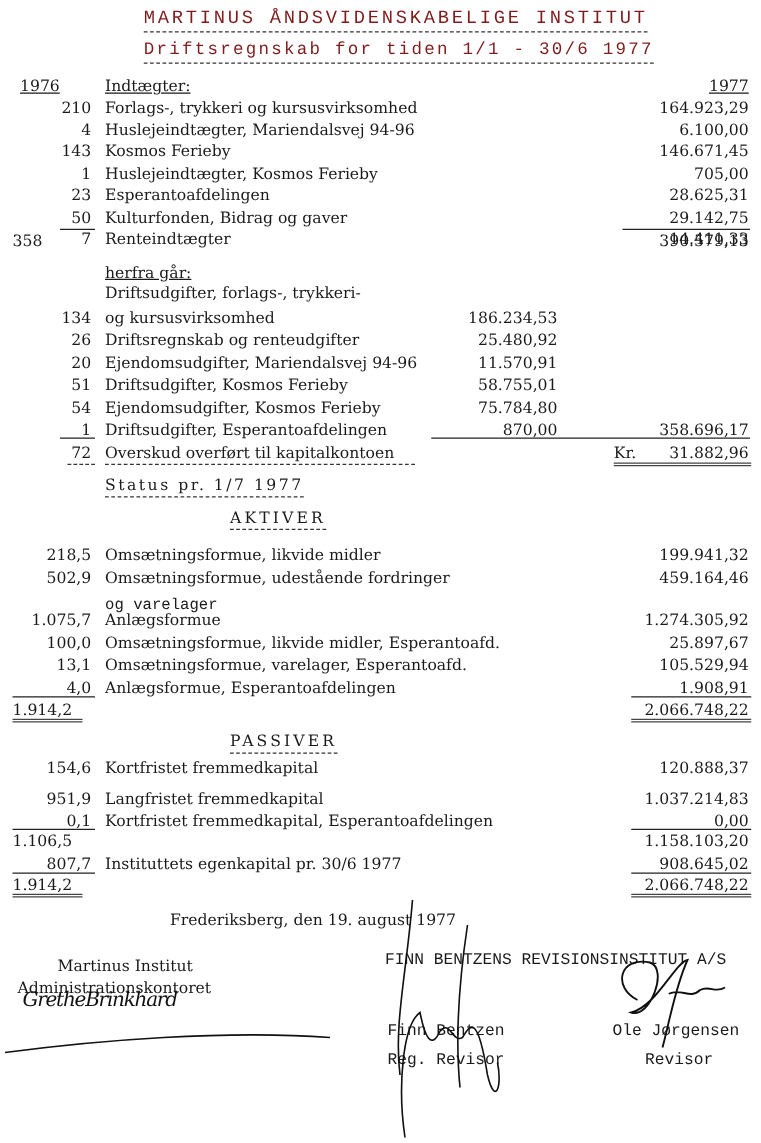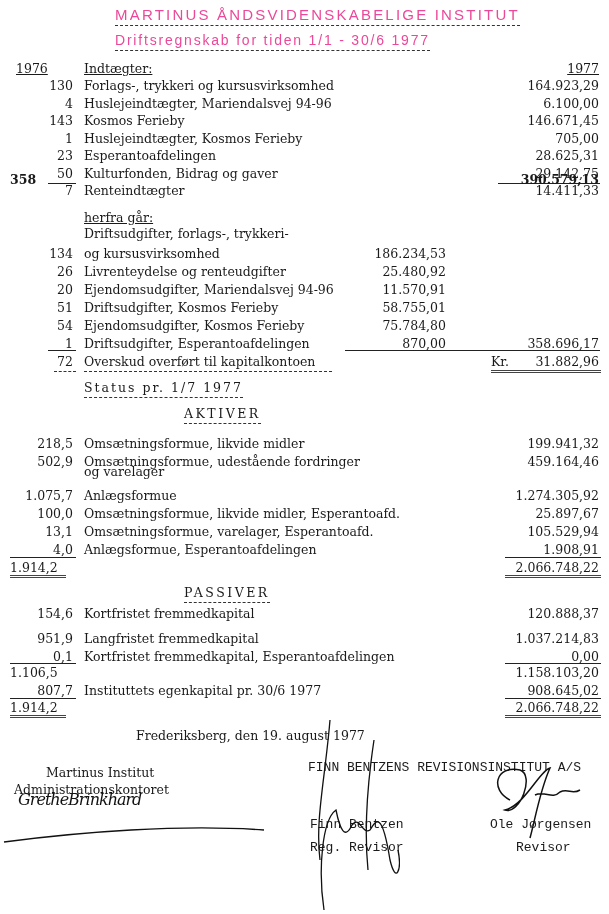--- a/index.html
+++ b/index.html
@@ -2,22 +2,22 @@
 <html><head>
 <meta charset="utf-8">
 <style>
   html, body { margin: 0; padding: 0; background: #ffffff; }
   body {
     width: 609px; height: 914px; position: relative; overflow: hidden;
     font-family: "DejaVu Serif", serif; color: #1a1a1a;
   }
   .abs { position: absolute; white-space: nowrap; }
   .title {
-    font-family: Liberation Sans, sans-serif; font-size: 15px; letter-spacing: 2.2px;
-    color: #ec4899;
+    font-family: Liberation Mono, monospace; font-size: 15px; letter-spacing: 2.2px;
+    color: #7f1d1d;
   }
   .dash-ul { border-bottom: 1.5px dashed #333; padding-bottom: 2px; }
   .u { text-decoration: underline; }
   .row { position: absolute; left: 0; width: 609px; height: 15px; font-size: 12.5px; line-height: 15px; }
   .c76 { position: absolute; text-align: right; right: 536px; }
   .desc { position: absolute; left: 84px; }
   .mid { position: absolute; right: 163px; text-align: center; }
   .amt { position: absolute; right: 10px; text-align: right; }
   .sp { font-family: "DejaVu Serif", serif; letter-spacing: 2px; font-size: 12.5px; }
   .line { position: absolute; border-top: 1.2px solid #222; height: 0; }
@@ -37,21 +37,21 @@
 </div>
 
 <div class="row" style="top:61px;text-decoration:underline;">
   <span class="abs u" style="left:16px;">1976</span>
   <span class="desc u">Indtægter:</span>
   <span class="amt u">1977</span>
 </div>
 
 <div id="income-rows">
     <div class="row" style="top: 78px;">
-      <span class="c76">130</span>
+      <span class="c76">210</span>
       <span class="desc">Forlags-, trykkeri og kursusvirksomhed</span>
       <span class="amt">164.923,29</span>
     </div>
     <div class="row" style="top: 95.5px;">
       <span class="c76">4</span>
       <span class="desc">Huslejeindtægter, Mariendalsvej 94-96</span>
       <span class="amt">6.100,00</span>
     </div>
     <div class="row" style="top: 113px;">
       <span class="c76">143</span>
@@ -75,40 +75,40 @@
     </div>
     <div class="row" style="top: 183px;">
       <span class="c76">7</span>
       <span class="desc">Renteindtægter</span>
       <span class="amt">14.411,33</span>
     </div>
   </div>
 
 <div class="line" style="left:48px; width:28px; top:183px;"></div>
 <div class="line" style="left:498px; width:102px; top:183px;"></div>
-<div class="row" style="top:172px;font-weight:bold;">
+<div class="row" style="top:185px;">
   <span class="abs" style="left:10px;">358</span>
   <span class="amt">390.579,13</span>
 </div>
 
 <div class="row" style="top:210px;">
   <span class="desc u">herfra går:</span>
 </div>
 <div class="row" style="top:226px;">
   <span class="desc">Driftsudgifter, forlags-, trykkeri-</span>
 </div>
 <div id="expense-rows">
     <div class="row" style="top: 246px;">
       <span class="c76">134</span>
       <span class="desc">og kursusvirksomhed</span>
       <span class="mid">186.234,53</span>
     </div>
     <div class="row" style="top: 264px;">
       <span class="c76">26</span>
-      <span class="desc">Livrenteydelse og renteudgifter</span>
+      <span class="desc">Driftsregnskab og renteudgifter</span>
       <span class="mid">25.480,92</span>
     </div>
     <div class="row" style="top: 282px;">
       <span class="c76">20</span>
       <span class="desc">Ejendomsudgifter, Mariendalsvej 94-96</span>
       <span class="mid">11.570,91</span>
     </div>
     <div class="row" style="top: 300px;">
       <span class="c76">51</span>
       <span class="desc">Driftsudgifter, Kosmos Ferieby</span>
@@ -152,21 +152,21 @@
 <div id="asset-rows">
     <div class="row" style="top: 436px;">
       <span class="c76">218,5</span>
       <span class="desc">Omsætningsformue, likvide midler</span>
       <span class="amt">199.941,32</span>
     </div>
     <div class="row" style="top: 454px;">
       <span class="c76">502,9</span>
       <span class="desc">Omsætningsformue, udestående fordringer</span>
       <span class="amt">459.164,46</span>
-      <span class="desc" style="top: 10px;">og varelager</span>
+      <span class="desc" style="top: 23px; font-family: Liberation Mono, monospace;">og varelager</span>
     </div>
     <div class="row" style="top: 488px;">
       <span class="c76">1.075,7</span>
       <span class="desc">Anlægsformue</span>
       <span class="amt">1.274.305,92</span>
     </div>
     <div class="row" style="top: 506px;">
       <span class="c76">100,0</span>
       <span class="desc">Omsætningsformue, likvide midler, Esperantoafd.</span>
       <span class="amt">25.897,67</span>

